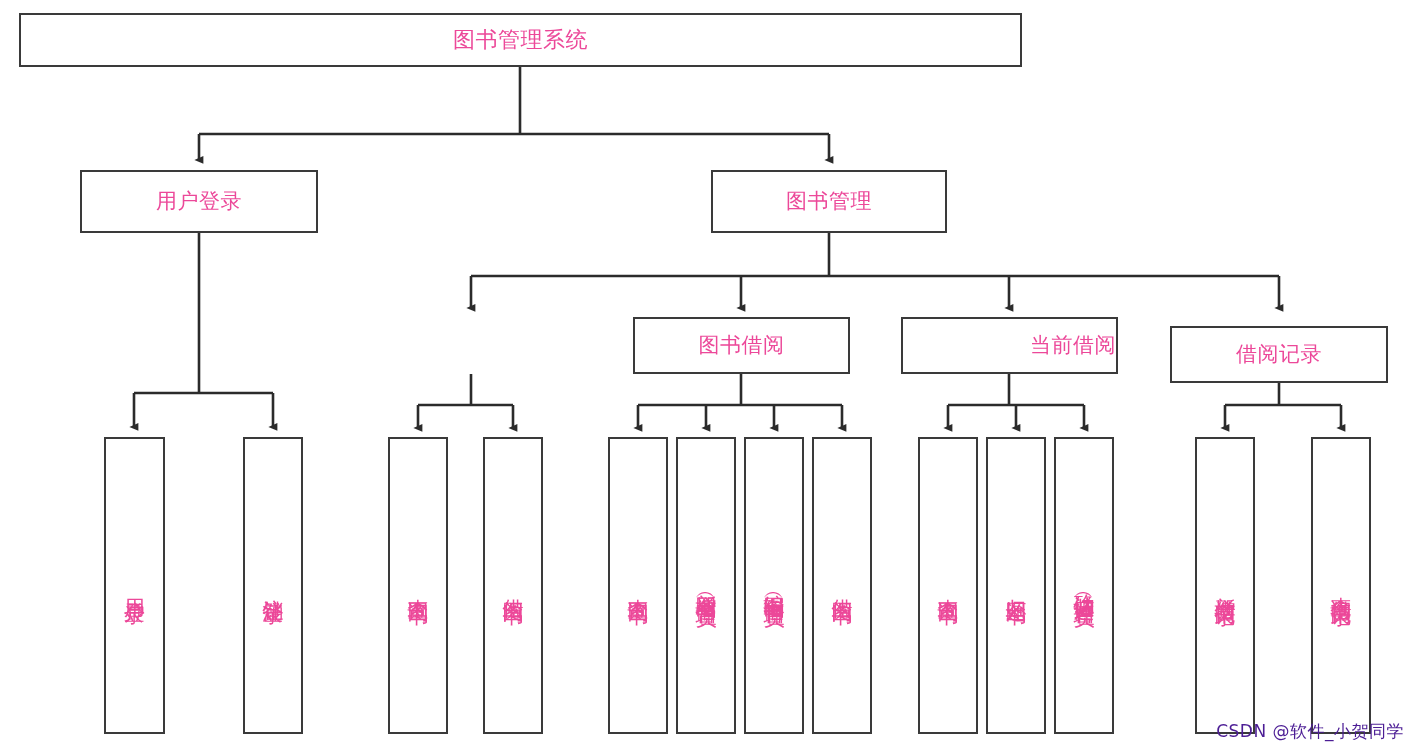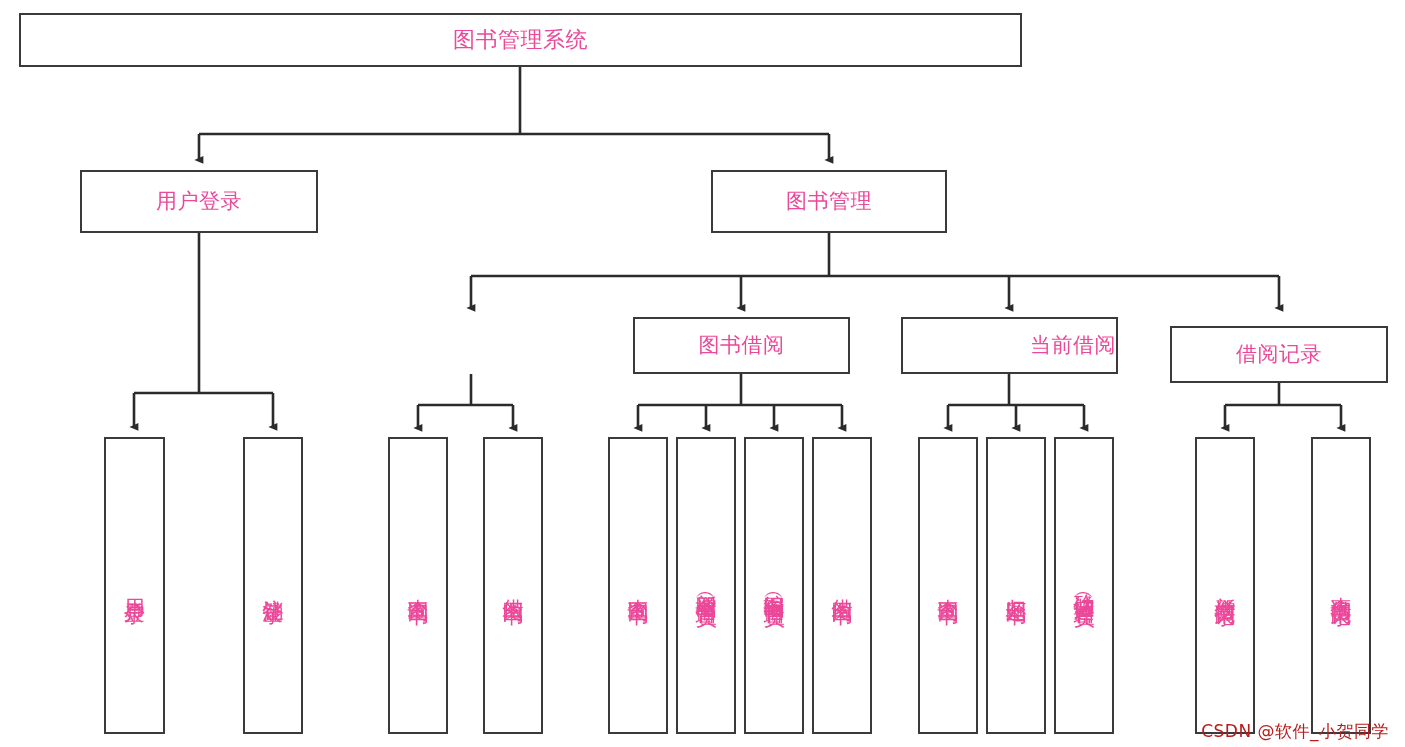--- a/index.html
+++ b/index.html
@@ -59,24 +59,24 @@
   .node.v .label {
     writing-mode: vertical-rl;
     text-orientation: upright;
     font-size: 21px;
     line-height: 1.05;
     letter-spacing: 2px;
     white-space: nowrap;
   }
   #watermark {
     position: absolute;
-    right: 16px;
+    right: 1px;
     bottom: 4px;
     font-size: 17px;
-    color: #b91c1c;
+    color: #4c1d95;
     letter-spacing: 0.5px;
     white-space: nowrap;
     font-family: "DejaVu Sans", "Liberation Sans", sans-serif;
     text-align: center;
   }
 </style>
 </head>
 <body>
 
 <div id="canvas">

